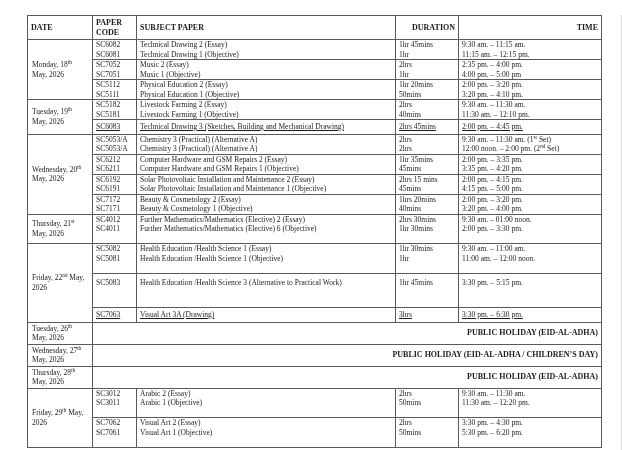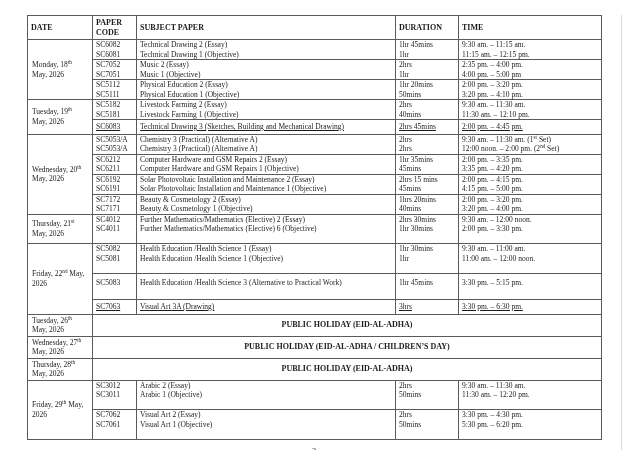--- a/index.html
+++ b/index.html
@@ -30,29 +30,29 @@
   th,td{
     border-left:1px solid var(--border);
     font-size:7.5px;line-height:9.5px;
     padding:0 3px;vertical-align:top;text-align:left;
     overflow:hidden;white-space:normal;
   }
   thead th{
     font-size:8px;font-weight:bold;height:23px;vertical-align:middle;
     border-bottom:1px solid var(--border);padding:2px 3px;
   }
-  thead th.center{text-align:left;}
+  thead th.center{text-align:right;}
   td.date-cell{vertical-align:middle;padding:1px 2px 1px 4px;}
   tr.block-start > td{border-top:1px solid var(--border);}
   tr.group-start > td{border-top:1px solid var(--border);}
   tr.spacer-row td{height:10px;padding:0;}
   tr.pad1 td{padding-top:2px;padding-bottom:2px;text-decoration:underline;}
-  tr.pad2 td{padding-top:4px;padding-bottom:12px;}
+  tr.pad2 td{padding-top:4px;padding-bottom:20px;}
   td.holiday-cell{
-    text-align:center;font-weight:bold;font-size:8px;vertical-align:middle;
+    text-align:right;font-weight:bold;font-size:8px;vertical-align:middle;
   }
   tr.holiday-row{height:19px;}
   sup{font-size:0.68em;line-height:0;}
   .page-number{
     width:574px;margin-left:27px;text-align:center;
     font-size:8.5px;margin-top:6px;
   }
 </style>
 </head>
 <body>
@@ -192,21 +192,21 @@
           <td>3:20 pm. – 4:00 pm.</td>
         </tr>
         <tr class="block-start">
           <td class="date-cell" rowspan="3">
             <div>Thursday, 21<sup>st</sup></div>
             <div>May, 2026</div>
           </td>
           <td>SC4012</td>
           <td>Further Mathematics/Mathematics (Elective) 2 (Essay)</td>
           <td>2hrs 30mins</td>
-          <td>9:30 am. – 12:00 noon.</td>
+          <td>9:30 am. – 01:00 noon.</td>
         </tr>
         <tr class="">
           <td>SC4011</td>
           <td>Further Mathematics/Mathematics (Elective) 6 (Objective)</td>
           <td>1hr 30mins</td>
           <td>2:00 pm. – 3:30 pm.</td>
         </tr>
         <tr class="spacer-row">
           <td></td>
           <td></td>

